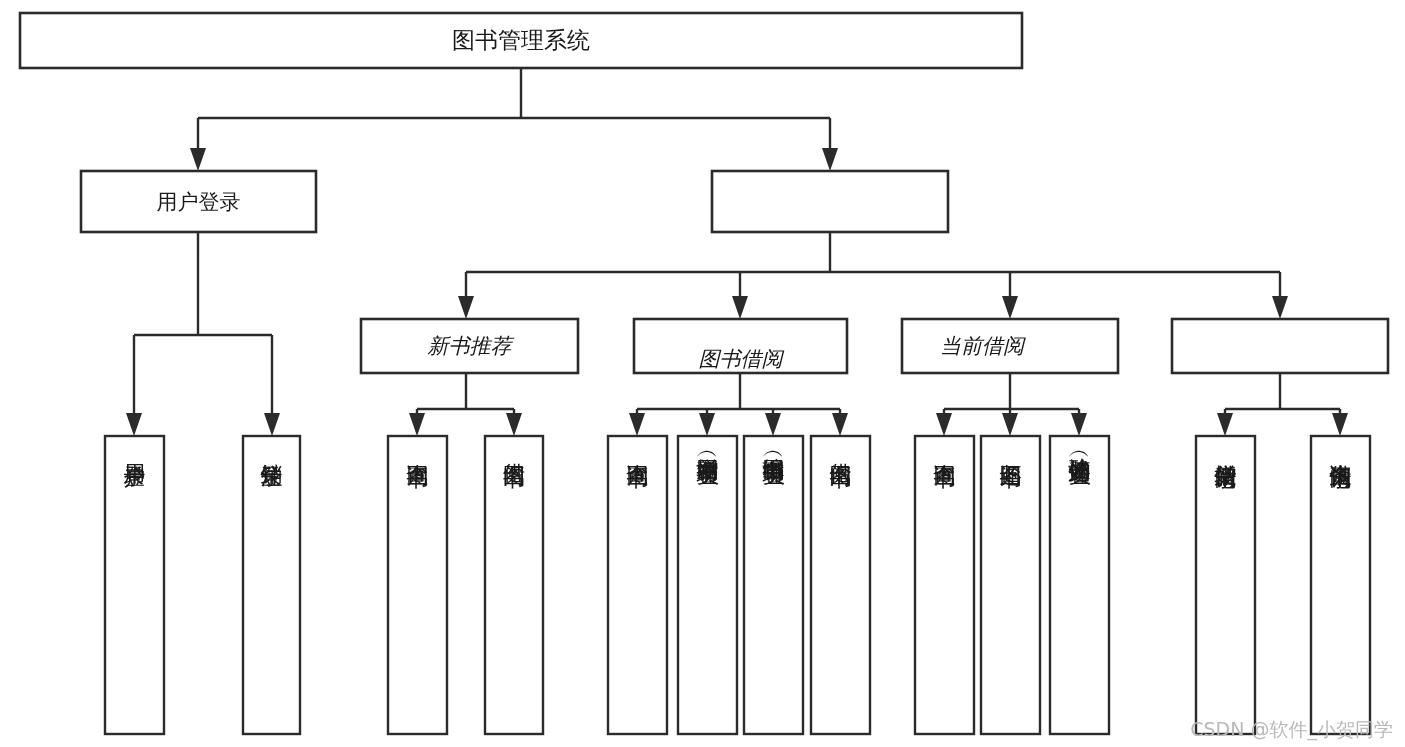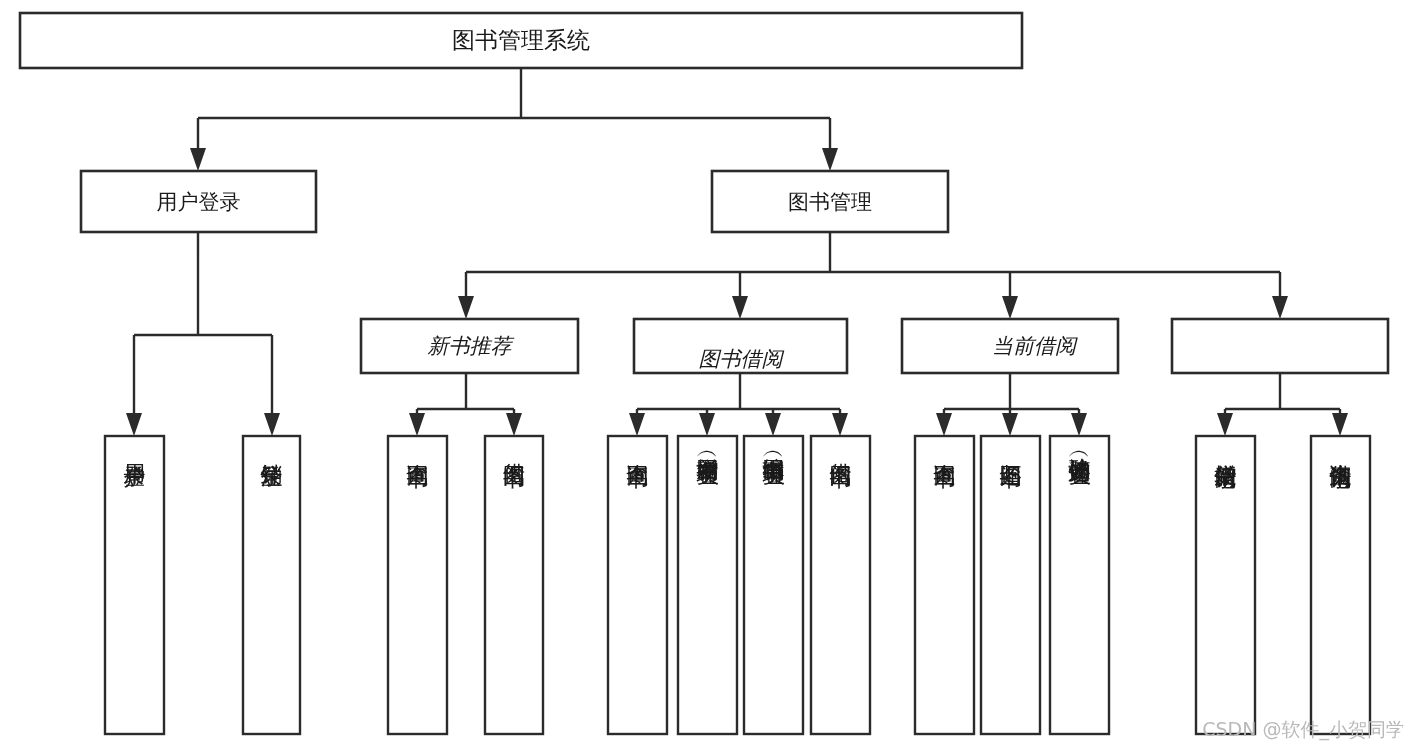--- a/index.html
+++ b/index.html
@@ -73,21 +73,21 @@
     letter-spacing: 1px;
     justify-content: flex-start;
     align-items: center;
     padding-top: 10px;
   }
   .lbl-leaf.tall {
     padding-top: 4px;
   }
   .watermark {
     position: absolute;
-    right: 0;
+    right: 12px;
     bottom: 4px;
     font-size: 19px;
     color: #b9b9b9;
     font-family: "DejaVu Sans", "Liberation Sans", sans-serif;
     white-space: nowrap;
   }
 </style>
 </head>
 <body>
 
@@ -194,25 +194,24 @@
       <path class="conn" d="M 1340 409 L 1340 418"></path>
       <polygon class="arrow-head" points="1225,436 1217,413 1233,413"></polygon>
       <polygon class="arrow-head" points="1340,436 1332,413 1348,413"></polygon>
     </g>
 
   </svg>
 
   <div class="node-label lbl-root" style="left:20px;top:13px;width:1002px;height:55px;">图书管理系统</div>
 
   <div class="node-label lbl-l2" style="left:81px;top:171px;width:235px;height:61px;">用户登录</div>
-  <div class="node-label lbl-l2" style="left:712px;top:171px;width:236px;height:61px;">图书管理</div>
 
   <div class="node-label lbl-l3" style="left:361px;top:319px;width:217px;height:54px;">新书推荐</div>
   <div class="node-label lbl-l3" style="left:634px;top:335px;width:213px;height:47px;">图书借阅</div>
-  <div class="node-label lbl-l3" style="left:926px;top:319px;width:216px;height:54px;">当前借阅</div>
+  <div class="node-label lbl-l3" style="left:874px;top:319px;width:216px;height:54px;">当前借阅</div>
 
   <div class="node-label lbl-leaf" style="left:105px;top:436px;width:59px;height:298px;">用户登录</div>
   <div class="node-label lbl-leaf" style="left:243px;top:436px;width:57px;height:298px;">注销登录</div>
 
   <div class="node-label lbl-leaf" style="left:388px;top:436px;width:59px;height:298px;">查询图书</div>
   <div class="node-label lbl-leaf" style="left:485px;top:436px;width:58px;height:298px;">借阅图书</div>
 
   <div class="node-label lbl-leaf" style="left:608px;top:436px;width:59px;height:298px;">查询图书</div>
   <div class="node-label lbl-leaf tall" style="left:678px;top:436px;width:59px;height:298px;">新增图书（管理员）</div>
   <div class="node-label lbl-leaf tall" style="left:744px;top:436px;width:59px;height:298px;">编辑图书（管理员）</div>

